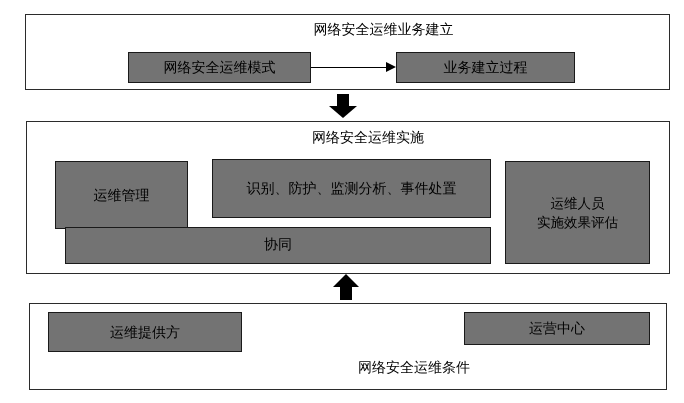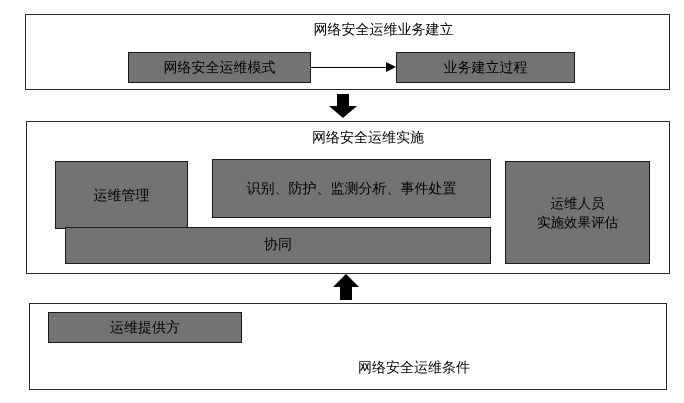--- a/index.html
+++ b/index.html
@@ -102,21 +102,21 @@
   
   #panel-mid      { left: 26px;  top: 121px; width: 644px; height: 153px; }
   #mid-title      { left: 26px;  top: 126px; width: 612px; height: 24px; }
   #node-ops-mgmt  { left: 55px;  top: 161px; width: 133px; height: 68px; }
   #node-activities{ left: 212px; top: 159px; width: 279px; height: 59px; }
   #node-coop      { left: 65px;  top: 227px; width: 426px; height: 37px; font-family: Liberation Mono, monospace; }
   #node-assess    { left: 505px; top: 161px; width: 145px; height: 103px; }
 
   
   #panel-bottom   { left: 29px;  top: 303px; width: 638px; height: 87px; }
-  #node-provider  { left: 48px;  top: 312px; width: 194px; height: 31px; }
+  #node-provider  { left: 48px;  top: 312px; width: 194px; height: 40px; }
   #node-staff     { left: 253px; top: 312px; width: 202px; height: 33px; }
   #node-center    { left: 464px; top: 312px; width: 186px; height: 33px; }
   #bottom-title   { left: 29px;  top: 356px; width: 674px; height: 24px; padding-left: 12px; }
 </style>
 </head>
 <body>
 
 <div id="diagram">
 
   <div class="panel" id="panel-top"></div>
@@ -155,16 +155,17 @@
   <div class="block-arrow" id="arrow-up">
     <div class="head"></div>
     <div class="shaft"></div>
   </div>
 
   <div class="panel" id="panel-bottom"></div>
 
   <div class="node t14" id="node-provider">运维提供方</div>
 
 
+  <div class="node t14" id="node-center">运营中心</div>
 
   <div class="panel-title t14" id="bottom-title">网络安全运维条件</div>
 
 </div>
 
 </body></html>

